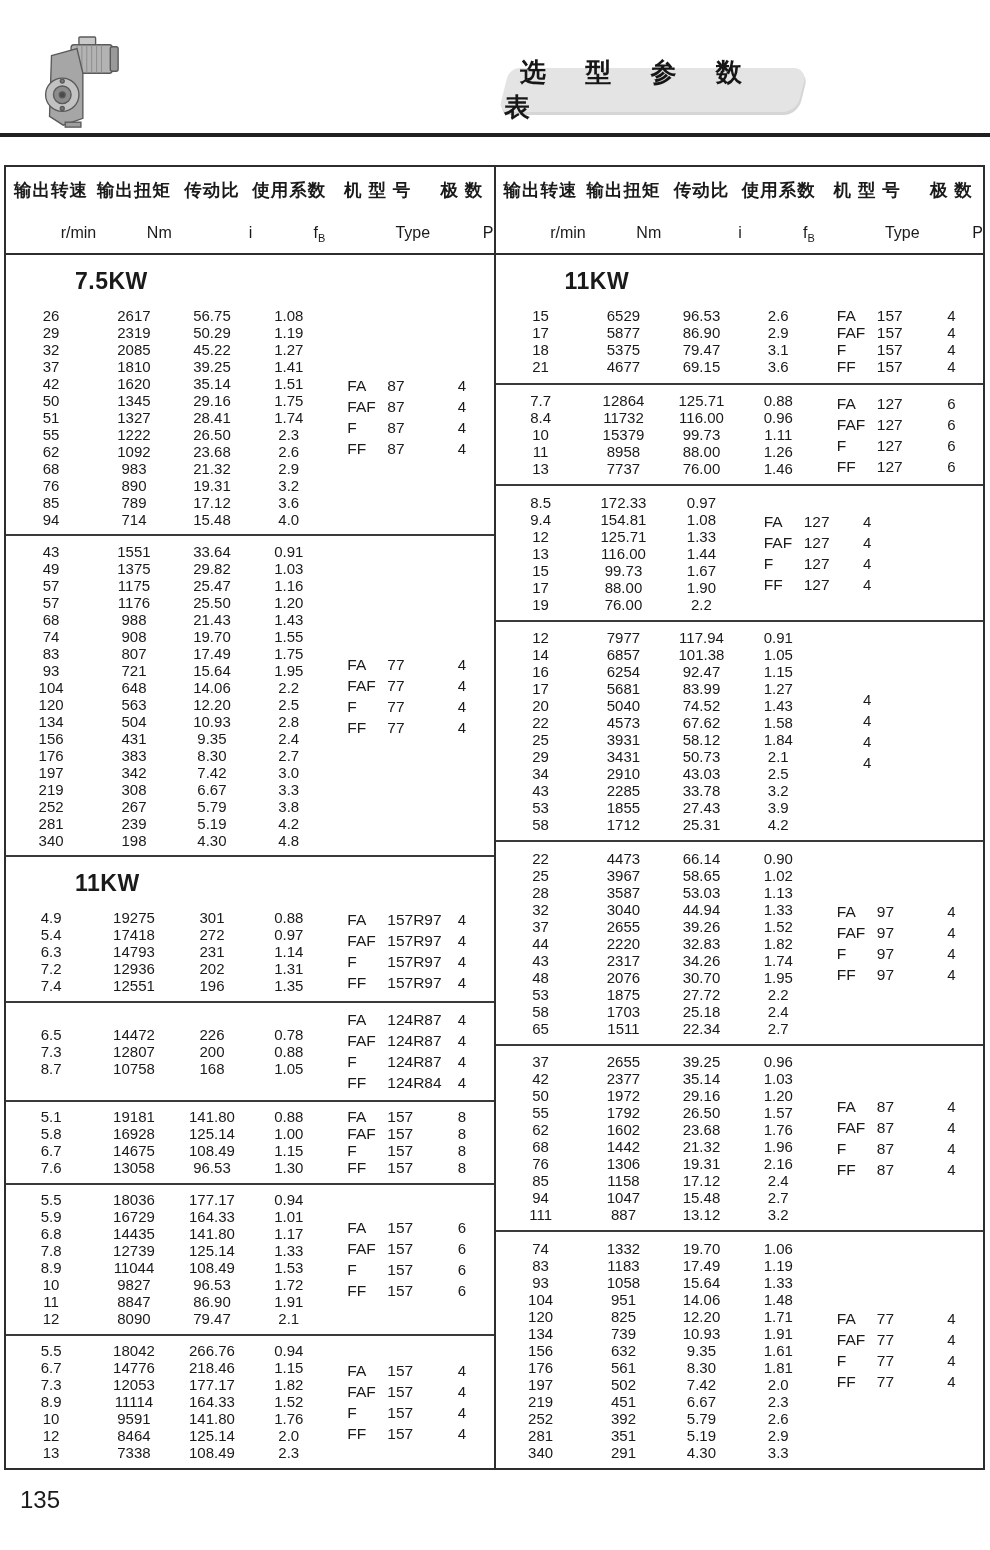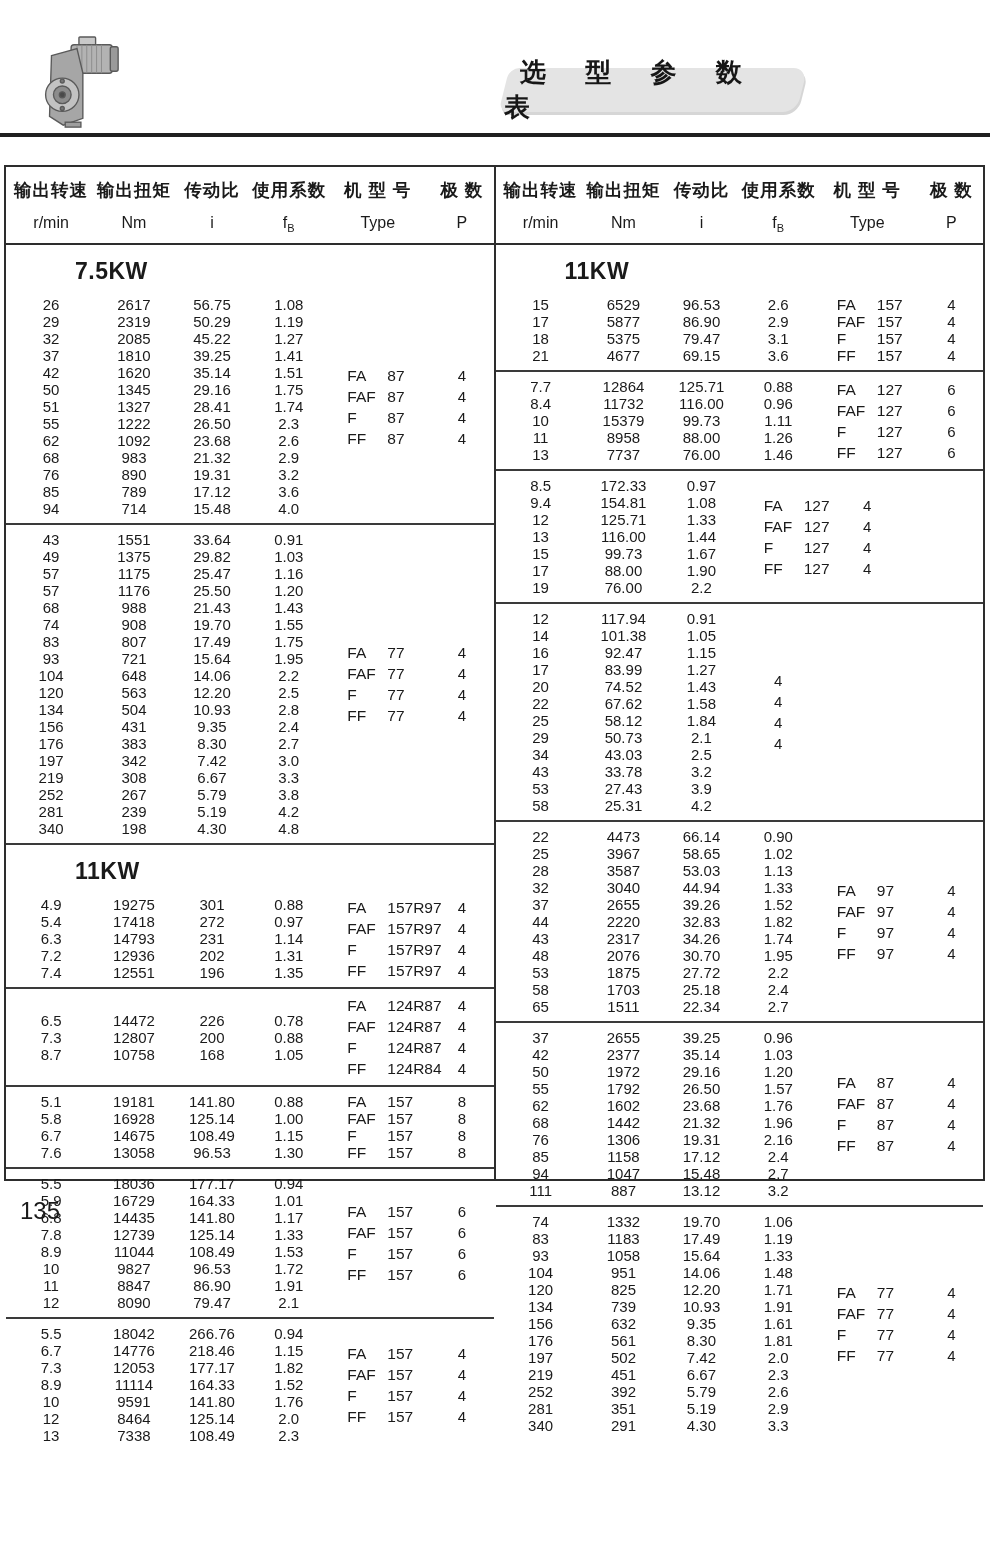--- a/index.html
+++ b/index.html
@@ -9,29 +9,29 @@
   
   .page-header{position:relative;height:133px;}
   .motor{position:absolute;left:22px;top:34px;}
   .banner{position:absolute;right:188px;top:68px;width:298px;height:44px;background:#e4e4e4;
           transform:skewX(-14deg);border-radius:10px 14px 14px 10px;
           box-shadow:2px 3px 0 rgba(0,0,0,.16);display:flex;align-items:center;justify-content:center;}
   .banner span{transform:skewX(14deg);font-size:26px;font-weight:bold;letter-spacing:16px;text-indent:16px;color:#161616;}
   .rule{height:4px;background:#202020;margin:0 0 28px 0;}
 
   
-  .table-wrap{display:flex;margin:0 5px 0 4px;border:2px solid #2d2d2d;height:1016px;box-sizing:border-box;background:#fff;}
+  .table-wrap{display:flex;margin:0 5px 0 4px;border:2px solid #2d2d2d;height:1305px;box-sizing:border-box;background:#fff;}
   .col{flex:1 1 0;display:flex;flex-direction:column;min-width:0;}
   .col + .col{border-left:2px solid #2d2d2d;}
 
   .col-header{display:grid;grid-template-columns:18.5% 15.5% 16.5% 15% 21.5% 13%;
               padding:11px 0 9px;border-bottom:2px solid #2d2d2d;}
   .hcell{text-align:center;}
   .hcell .zh{font-size:17.5px;font-weight:600;letter-spacing:1px;white-space:nowrap;}
-  .hcell .en{font-size:16px;margin-top:12px;}
+  .hcell .en{font-size:16px;margin-top:22px;text-align:right;}
   .hcell .en sub{font-size:11px;}
 
   .section-title{font-size:23px;font-weight:bold;padding:13px 0 5px 69px;letter-spacing:.5px;}
   .block + .section-title{border-top:2px solid #3a3a3a;}
   .block + .block{border-top:2px solid #3a3a3a;}
 
   .block{flex:1 1 auto;display:grid;grid-template-columns:18.5% 15.5% 16.5% 15% 21.5% 13%;
          align-items:center;padding:6px 0;}
   .cell{text-align:center;font-size:15px;line-height:17px;}
   .type-cell{text-align:left;padding-left:22px;}
@@ -646,20 +646,34 @@
             <div class="val">20</div>
             <div class="val">22</div>
             <div class="val">25</div>
             <div class="val">29</div>
             <div class="val">34</div>
             <div class="val">43</div>
             <div class="val">53</div>
             <div class="val">58</div>
           </div>
           <div class="cell">
+            <div class="val">7977</div>
+            <div class="val">6857</div>
+            <div class="val">6254</div>
+            <div class="val">5681</div>
+            <div class="val">5040</div>
+            <div class="val">4573</div>
+            <div class="val">3931</div>
+            <div class="val">3431</div>
+            <div class="val">2910</div>
+            <div class="val">2285</div>
+            <div class="val">1855</div>
+            <div class="val">1712</div>
+          </div>
+          <div class="cell">
             <div class="val">117.94</div>
             <div class="val">101.38</div>
             <div class="val">92.47</div>
             <div class="val">83.99</div>
             <div class="val">74.52</div>
             <div class="val">67.62</div>
             <div class="val">58.12</div>
             <div class="val">50.73</div>
             <div class="val">43.03</div>
             <div class="val">33.78</div>

